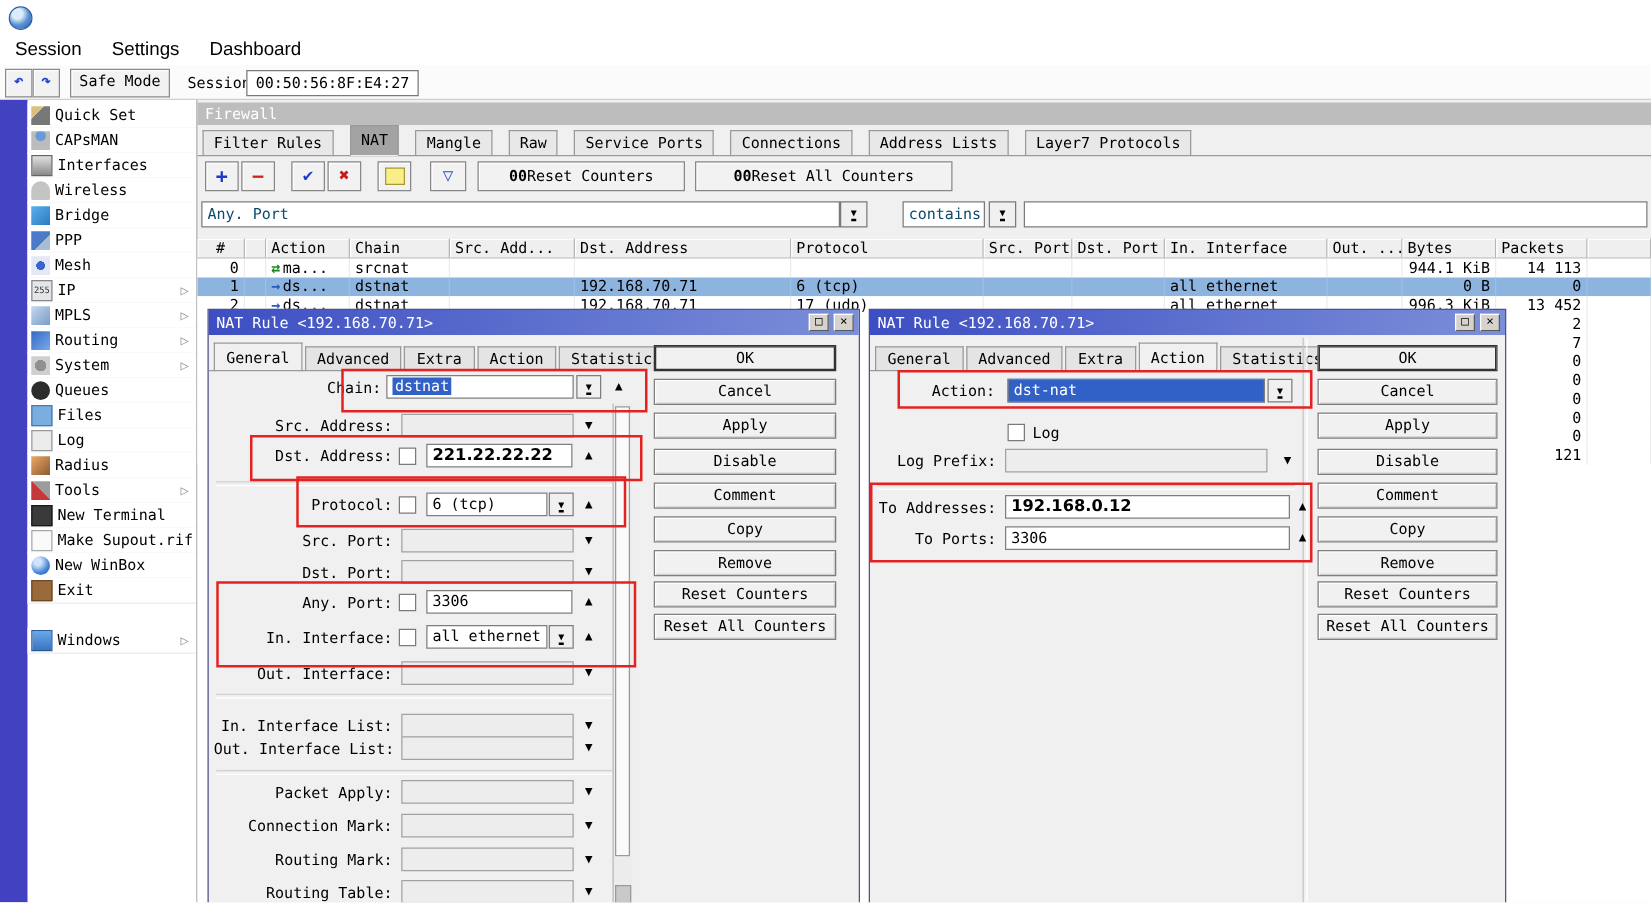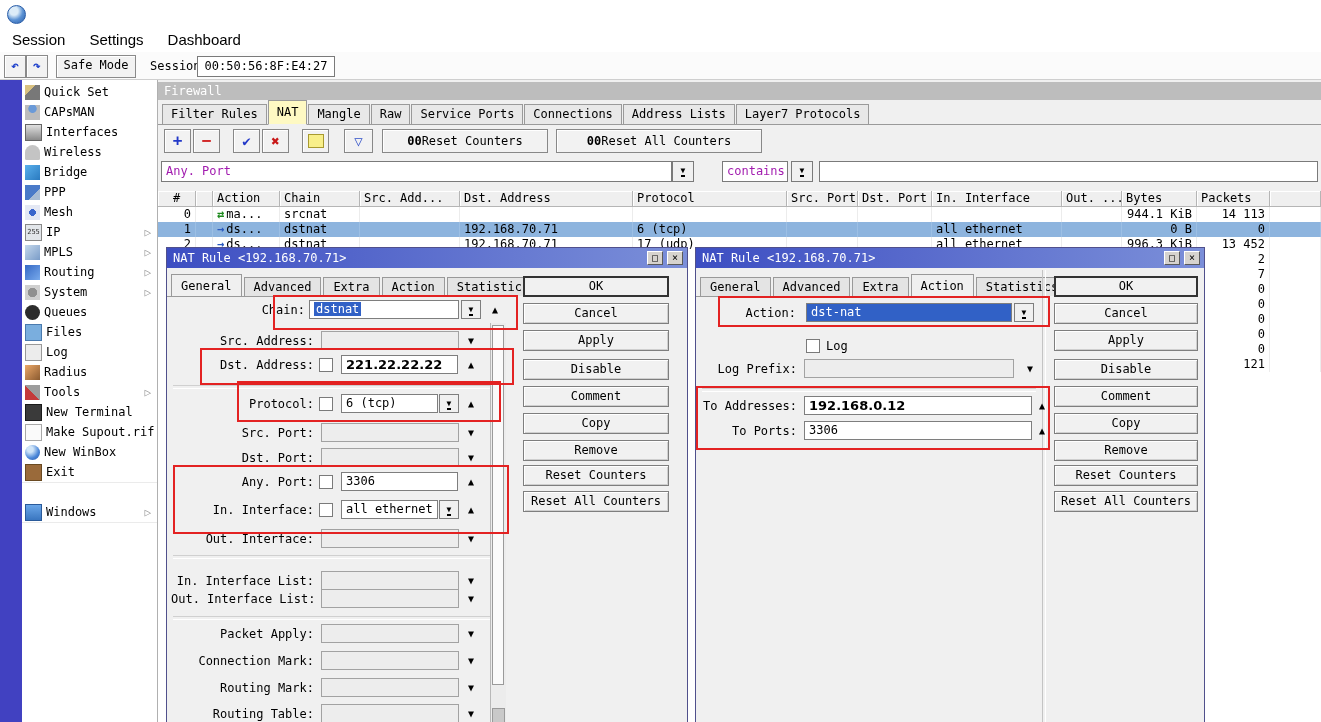--- a/index.html
+++ b/index.html
@@ -50,28 +50,28 @@
   .i-winbox{background:radial-gradient(circle at 35% 30%,#cfe4f8 0 20%,#4a86d8 60%,#2a56a8);border-radius:50%;}
   .i-exit{background:#9a6a3a;border:1px solid #6a4a22;}
   .i-windows{background:linear-gradient(180deg,#6aa6e8,#3a76c0);border:1px solid #2a5a9a;}
   
   .fwwin{position:absolute;left:157px;top:80px;width:1164px;height:642px;background:#f0f0f0;border-left:1px solid #b0b0b0;}
   .fwtitle{position:absolute;left:0;top:2px;width:1164px;height:18px;background:#bdbdbd;color:#fff;
            line-height:18px;padding-left:6px;box-sizing:border-box;}
   .tabs{position:absolute;left:0;top:22px;width:1164px;height:23px;display:flex;align-items:flex-end;
         border-bottom:1px solid #9a9a9a;padding-left:4px;box-sizing:border-box;}
   .tab{height:19px;line-height:19px;padding:0 8px;background:#e8e8e8;border:1px solid #9a9a9a;
-       border-bottom:none;margin-right:1px;white-space:nowrap;}
-  .tab.active{height:23px;line-height:23px;background:#fef9c3;margin-bottom:-1px;border-bottom:1px solid #f0f0f0;}
+       border-bottom:none;margin-right:13px;white-space:nowrap;}
+  .tab.active{height:23px;line-height:23px;background:#a3a3a3;margin-bottom:-1px;border-bottom:1px solid #f0f0f0;}
   .fwbtn{position:absolute;top:49px;height:24px;border:1px solid #888;background:#f2f2f2;
          box-shadow:inset 1px 1px 0 #fff;text-align:center;line-height:22px;font-weight:bold;font-size:14px;box-sizing:border-box;}
   .note-ic{display:inline-block;width:14px;height:12px;background:#f8ef8a;border:1px solid #a89a30;margin-top:4px;}
   .cprefix{font-weight:bold;}
   .combo{position:absolute;height:21px;background:#fff;border:1px solid #7a7a7a;line-height:19px;
-         padding:0 4px;color:#a21caf;box-sizing:border-box;}
+         padding:0 4px;color:#0c4a6e;box-sizing:border-box;}
   .combobtn{position:absolute;height:21px;width:22px;background:#f0f0f0;border:1px solid #7a7a7a;
             text-align:center;box-sizing:border-box;}
   .cg{display:inline-block;font-size:8px;line-height:9px;border-bottom:2px solid #000;margin-top:4px;}
   .filterinput{position:absolute;height:21px;background:#fff;border:1px solid #7a7a7a;box-sizing:border-box;}
   
   .thead{position:absolute;left:0;top:111px;width:1164px;height:16px;display:flex;}
   .thead .tc{background:#efefef;border-right:1px solid #b5b5b5;border-bottom:1px solid #b5b5b5;
              box-shadow:inset 1px 1px 0 #fff;}
   .trows{position:absolute;left:0;top:127px;width:1164px;background:#fff;}
   .trow{display:flex;height:15px;background:#fff;}

